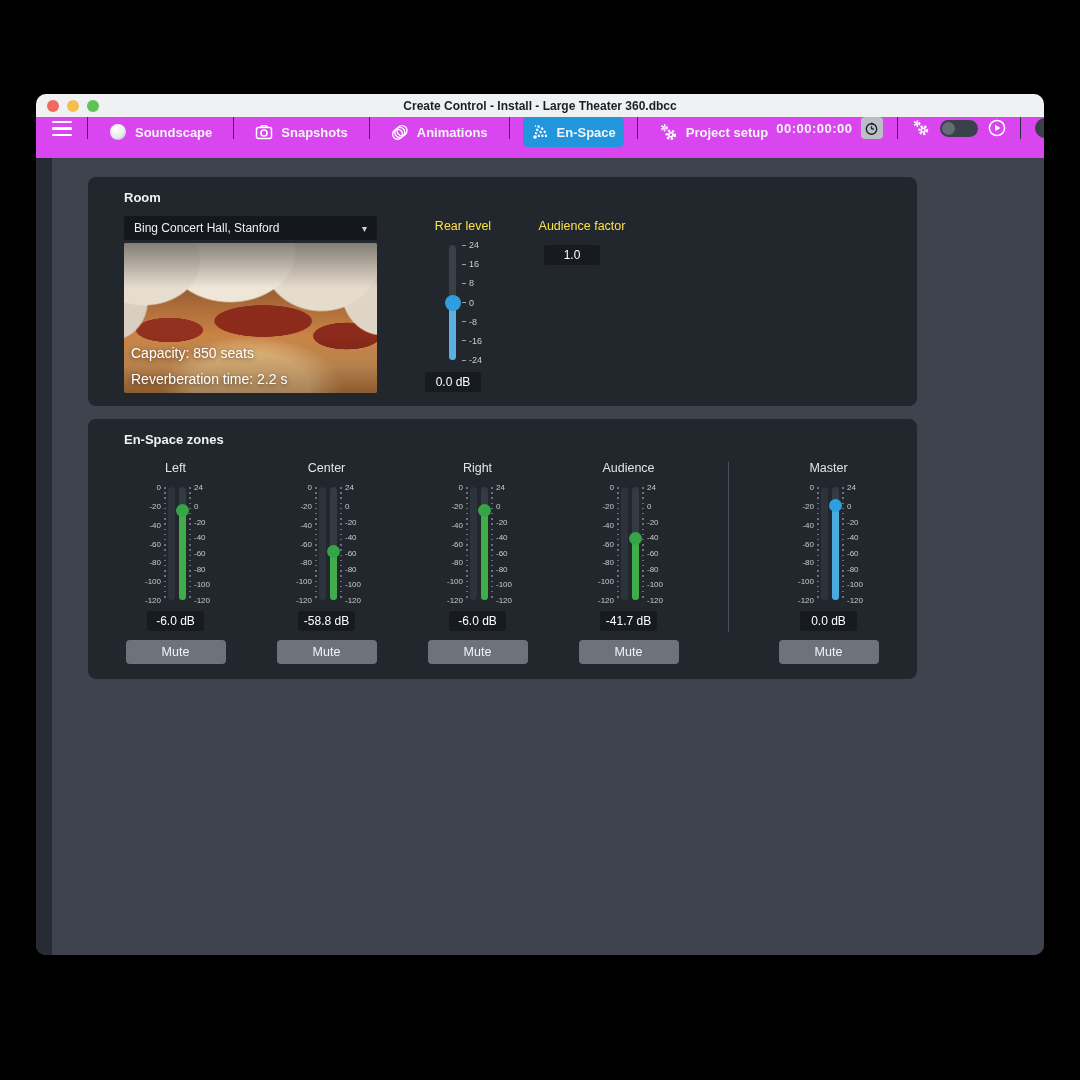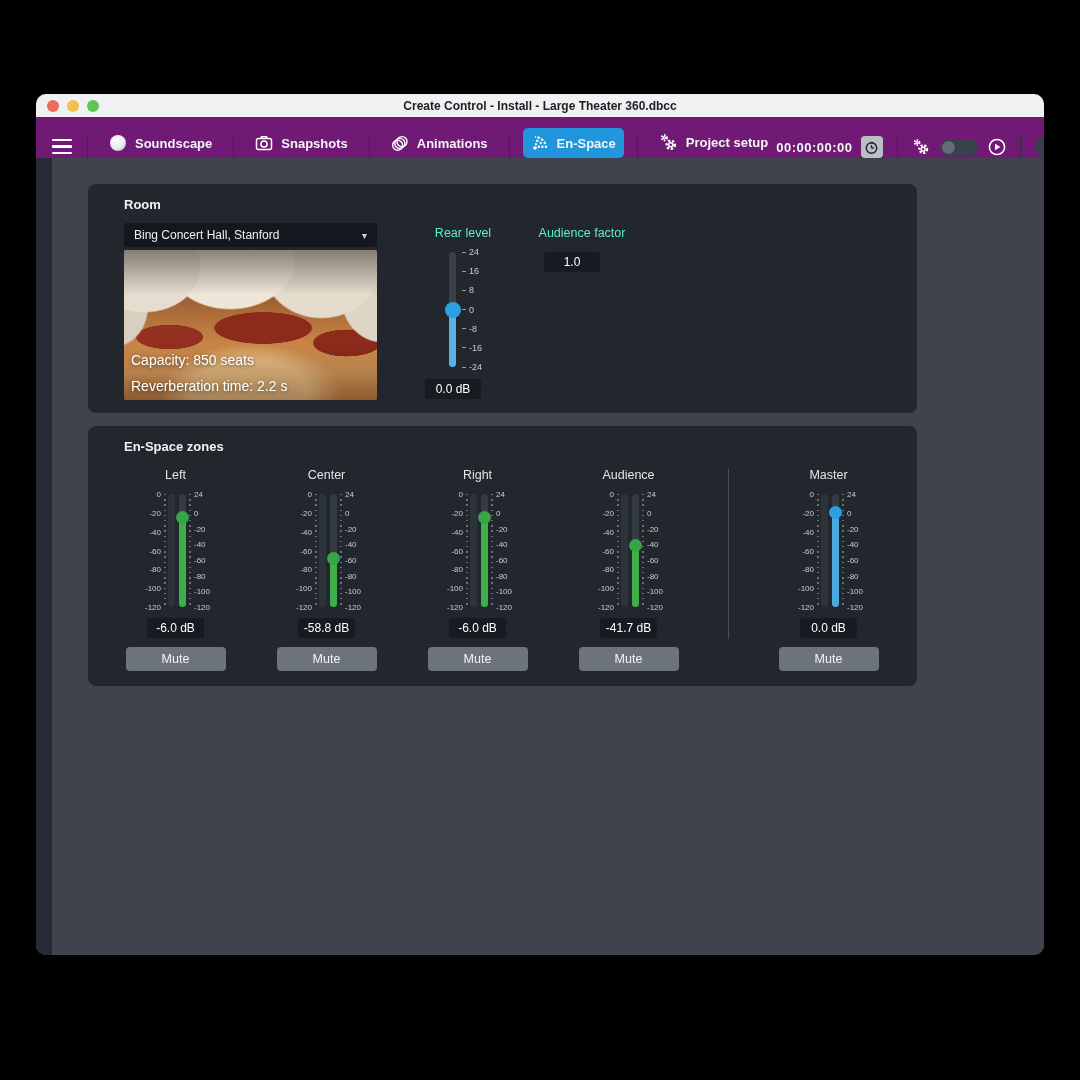--- a/index.html
+++ b/index.html
@@ -7,42 +7,42 @@
        font-family:"Liberation Sans",sans-serif;-webkit-font-smoothing:antialiased;}
   .window{position:absolute;left:36px;top:94px;width:1008px;height:861px;border-radius:10px;
           overflow:hidden;background:#3e434d;box-shadow:0 18px 50px rgba(0,0,0,.65);}
   
   .titlebar{height:23px;background:#f0f1f3;position:relative;display:flex;align-items:center;justify-content:center;}
   .traffic{position:absolute;left:11px;top:0;height:100%;display:flex;align-items:center;gap:8px;}
   .light{width:12px;height:12px;border-radius:50%;}
   .light.red{background:#ee6a5e;}.light.yellow{background:#f5bf4f;}.light.green{background:#5ec454;}
   .win-title{font-size:12px;font-weight:700;color:#1c1e22;}
   
-  .navbar{height:41px;background:#701a75;display:flex;align-items:flex-end;padding:0 14px;color:#fff;}
+  .navbar{height:41px;background:#d946ef;display:flex;align-items:flex-start;padding:0 14px;color:#fff;}
   .nav-sep{width:1px;height:22px;background:#2b323b;margin:0 13px;flex:none;}
   .nav-item{display:flex;align-items:center;gap:8px;font-size:13px;font-weight:700;color:#f2f4f6;
             padding:6px 8px;border-radius:5px;cursor:default;flex:none;}
   .nav-item.active{background:#2196dd;}
   .burger{display:flex;flex-direction:column;gap:4px;padding:4px 2px;flex:none;}
   .burger span{display:block;width:20px;height:2.4px;background:#fff;border-radius:1px;}
   .tc-group{display:flex;align-items:center;gap:8px;margin-left:auto;flex:none;}
   .timecode{font-size:13px;font-weight:700;letter-spacing:.5px;color:#f2f4f6;}
   .clock-btn{width:22px;height:22px;border-radius:4px;background:#b9bfc5;display:flex;align-items:center;justify-content:center;}
   .toggle{width:38px;height:17px;border-radius:9px;background:#39414a;position:relative;flex:none;}
   .toggle .tknob{position:absolute;left:2px;top:2px;width:13px;height:13px;border-radius:50%;background:#646c75;}
   .right-cluster{display:flex;align-items:center;gap:10px;flex:none;}
   .ver-pill{background:#3a4047;border-radius:11px;padding:3px 11px;font-size:12px;font-weight:700;color:#f2f4f6;}
   
   .content{position:relative;height:797px;background:#3e434d;}
   .rail{position:absolute;left:0;top:0;bottom:0;width:16px;background:#272b33;}
   .main{margin-left:16px;padding-top:19px;}
   .breadcrumb{display:flex;align-items:center;gap:9px;margin-left:38px;color:#eceef0;
               font-size:12.5px;font-weight:700;height:17px;}
   .panel{width:829px;margin-left:36px;background:#22262d;border-radius:8px;position:relative;}
-  .panel.room{height:229px;margin-top:7px;}
+  .panel.room{height:229px;margin-top:0;}
   .panel.zones{height:260px;margin-top:13px;}
   .panel-title{position:absolute;left:36px;top:13px;font-size:13px;font-weight:700;color:#f0f2f4;}
   
   .room-left{position:absolute;left:36px;top:39px;width:253px;}
   .dropdown{height:24px;background:#14181e;border-radius:3px;display:flex;align-items:center;
             padding:0 10px;color:#eef0f2;font-size:12px;justify-content:space-between;}
   .caret{font-size:10px;color:#cfd3d6;}
   .hall-img{margin-top:3px;height:150px;border-radius:2px;position:relative;overflow:hidden;
     background:
       radial-gradient(ellipse 95px 75px at 8% 12%, #e6ddcf 0 58%, rgba(0,0,0,0) 60%),
@@ -56,21 +56,21 @@
       radial-gradient(ellipse 130px 70px at 50% 95%, #eec083 0 45%, rgba(0,0,0,0) 70%),
       linear-gradient(180deg,#2e2218 0%,#6f4826 16%,#a96a38 40%,#c98445 62%,#d79a5c 82%,#c98445 100%);}
   .hall-img::after{content:"";position:absolute;inset:0;
       background:linear-gradient(180deg,rgba(10,8,6,.45) 0%,rgba(0,0,0,0) 30%,rgba(0,0,0,0) 62%,rgba(30,15,8,.35) 100%);}
   .hall-text{position:absolute;left:7px;color:#fff;z-index:2;font-weight:700;
              text-shadow:0 1px 4px rgba(0,0,0,.55);}
   .hall-title{top:8px;font-size:15.5px;line-height:1.4;letter-spacing:.3px;}
   .hall-cap{top:98px;font-size:14px;font-weight:400;line-height:1.85;}
   
   .vslider{position:absolute;top:42px;width:100px;}
-  .vslider-label{text-align:center;font-size:12.5px;color:#5eead4;height:14px;}
+  .vslider-label{text-align:center;font-size:12.5px;color:#fde047;height:14px;}
   .vtrack-wrap{position:relative;height:115px;margin-top:12px;}
   .vtrack{position:absolute;left:36px;top:0;width:7px;height:115px;background:#3a4047;border-radius:3.5px;}
   .vfill{position:absolute;left:0;width:7px;bottom:0;background:#58b1e2;border-radius:3.5px;}
   .vknob{position:absolute;left:-4.5px;width:16px;height:16px;border-radius:50%;background:#2f9ede;margin-top:-8px;}
   .vticks{position:absolute;left:49px;top:0;height:115px;width:50px;}
   .vtick{position:absolute;display:flex;align-items:center;gap:3px;transform:translateY(-50%);}
   .vtick .dash{width:4px;height:1px;background:#9aa0a6;}
   .vtick .tl{font-size:9px;color:#c9cdd1;}
   .vdot{position:absolute;left:0;width:2px;height:2px;background:#8b9197;transform:translateY(-50%);}
   .valuebox{background:#171b21;border-radius:3px;color:#fff;font-size:12px;display:flex;

